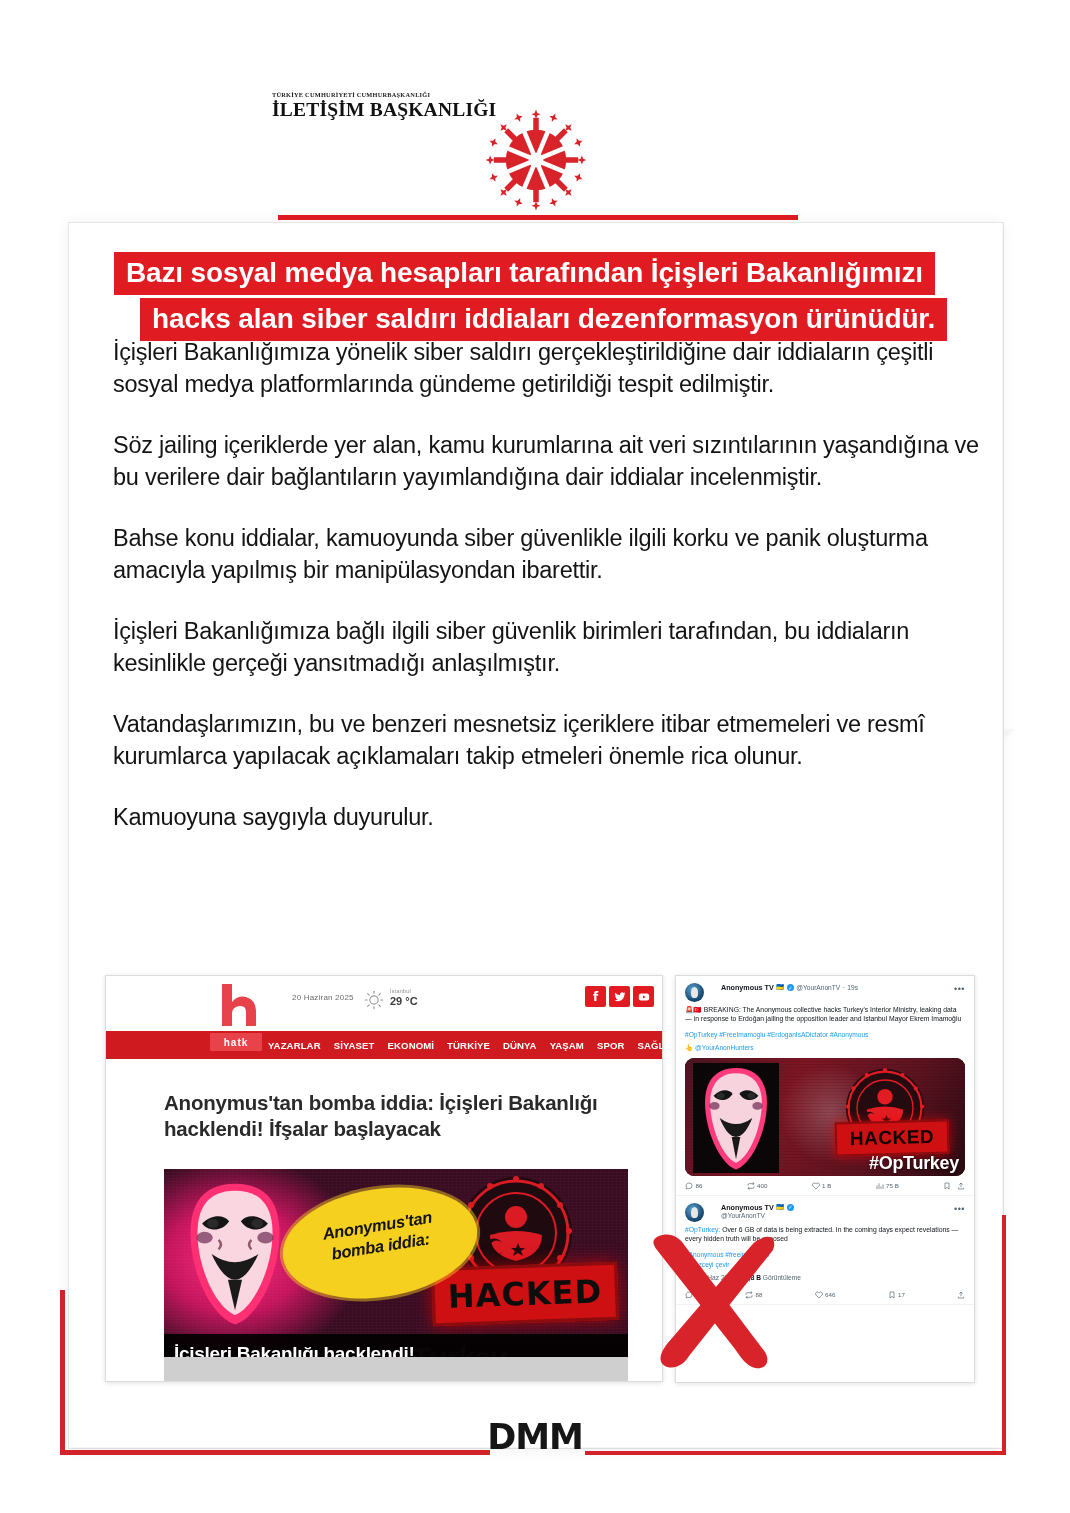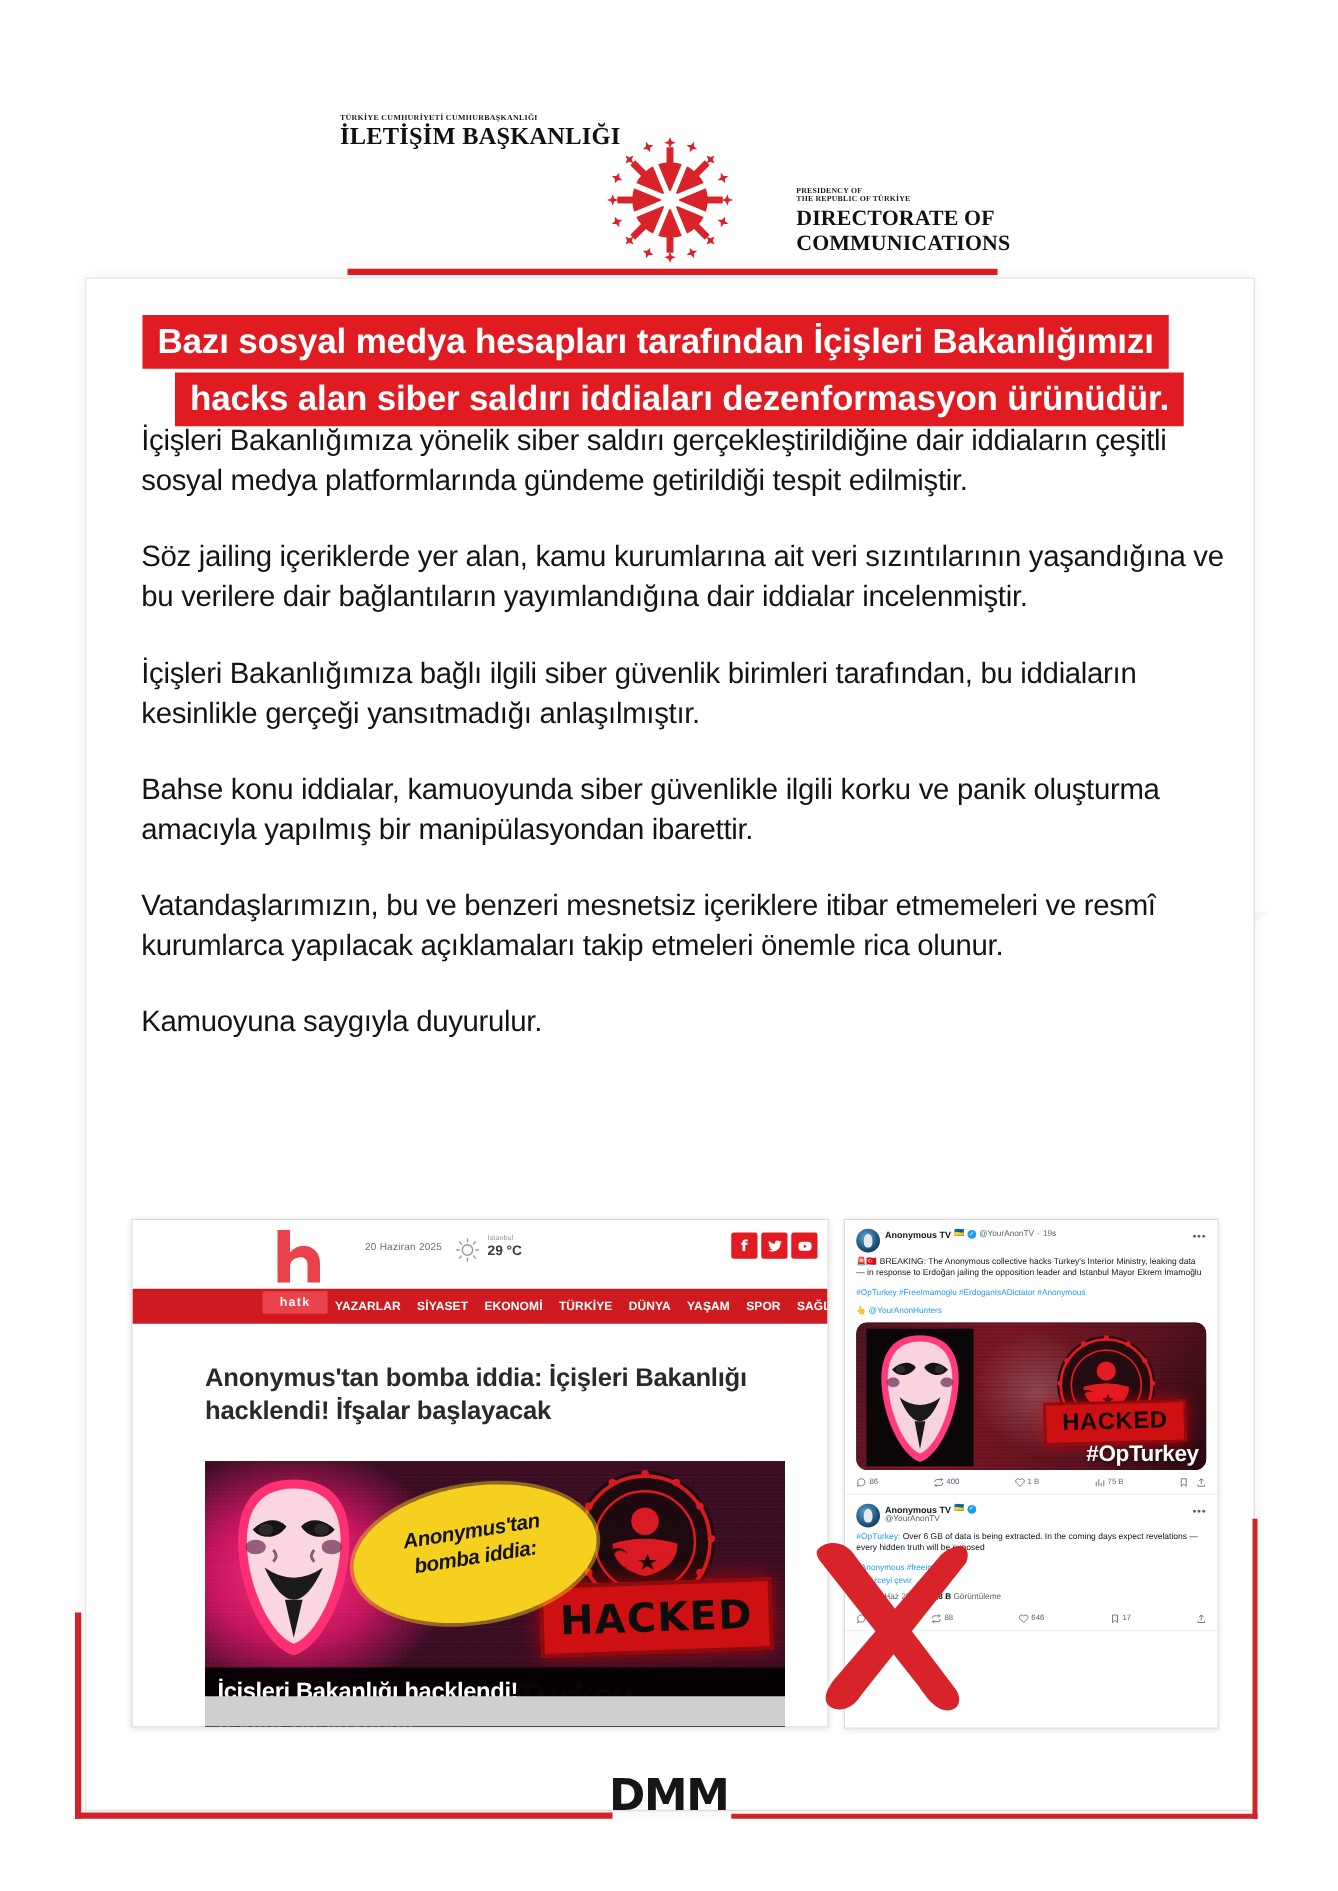--- a/index.html
+++ b/index.html
@@ -190,21 +190,21 @@
     position:absolute;left:58px;bottom:0;width:464px;height:24px;background:#cfcfcf;
   }
 
   
   .tw{
     position:absolute;left:570px;top:0;width:298px;height:406px;
     background:#fff;border:1px solid #dcdcdc;overflow:hidden;
     box-shadow:0 1px 5px rgba(0,0,0,.12);font-size:6.6px;color:#0f1419;
   }
   .tweet{padding:7px 9px 5px 9px;border-bottom:1px solid #eff3f4;position:relative;}
-  .tw-head{display:flex;align-items:flex-start;gap:4px;}
+  .tw-head{display:flex;align-items:flex-start;gap:17px;}
   .tw-avatar{
     width:19px;height:19px;border-radius:50%;flex:0 0 19px;
     background:radial-gradient(circle at 40% 35%,#5aa7d6 0%,#1c4f77 60%,#0d2638 100%);
     position:relative;overflow:hidden;
   }
   .tw-avatar::after{
     content:"";position:absolute;left:6px;top:4px;width:7px;height:11px;
     background:#e8e8e8;border-radius:50% 50% 40% 40%;
   }
   .tw-names{flex:1;min-width:0;}
@@ -349,46 +349,40 @@
         <g transform="rotate(315) translate(0,-50)">
             <polygon points="0,-5 1.4,-1.4 5,0 1.4,1.4 0,5 -1.4,1.4 -5,0 -1.4,-1.4"></polygon>
           </g>
         <g transform="rotate(337.5) translate(0,-50)">
             <polygon points="0,-5 1.4,-1.4 5,0 1.4,1.4 0,5 -1.4,1.4 -5,0 -1.4,-1.4"></polygon>
           </g>
       </g>
     </g>
   </svg>
 
-  <div class="hdr-right">
-    <div class="small">PRESIDENCY OF</div>
-    <div class="small">THE REPUBLIC OF TÜRKİYE</div>
-    <div class="big">DIRECTORATE OF</div>
-    <div class="big">COMMUNICATIONS</div>
-  </div>
 </div>
 
 <div class="top-red-bar"></div>
 <div class="card"></div>
 <div class="card-shadow"></div>
 <div class="corner-l-v"></div>
 <div class="corner-l-h"></div>
 <div class="corner-r-v"></div>
 <div class="corner-r-h"></div>
 
 <div class="banner">
   <div class="banner-line l1">Bazı sosyal medya hesapları tarafından İçişleri Bakanlığımızı</div>
   <div class="banner-line l2">hacks alan siber saldırı iddiaları dezenformasyon ürünüdür.</div>
 </div>
 
 <div class="body-text">
   <p class="para">İçişleri Bakanlığımıza yönelik siber saldırı gerçekleştirildiğine dair iddiaların çeşitli sosyal medya platformlarında gündeme getirildiği tespit edilmiştir.</p>
   <p class="para">Söz jailing içeriklerde yer alan, kamu kurumlarına ait veri sızıntılarının yaşandığına ve bu verilere dair bağlantıların yayımlandığına dair iddialar incelenmiştir.</p>
+  <p class="para">Bahse konu iddialar, kamuoyunda siber güvenlikle ilgili korku ve panik oluşturma amacıyla yapılmış bir manipülasyondan ibarettir.</p>
   <p class="para">İçişleri Bakanlığımıza bağlı ilgili siber güvenlik birimleri tarafından, bu iddiaların kesinlikle gerçeği yansıtmadığı anlaşılmıştır.</p>
-  <p class="para">Bahse konu iddialar, kamuoyunda siber güvenlikle ilgili korku ve panik oluşturma amacıyla yapılmış bir manipülasyondan ibarettir.</p>
   <p class="para">Vatandaşlarımızın, bu ve benzeri mesnetsiz içeriklere itibar etmemeleri ve resmî kurumlarca yapılacak açıklamaları takip etmeleri önemle rica olunur.</p>
   <p class="para">Kamuoyuna saygıyla duyurulur.</p>
 </div>
 
 <div class="shots">
 
   <div class="news">
     <div class="news-top">
       <svg class="news-logo" viewBox="0 0 52 50">
         <path d="M12 4 h10 v18 q6-7 14-5 q10 3 10 14 v15 h-10 v-14 q0-7-7-6 q-7 1-7 8 v12 h-10 z" fill="#e8434a"></path>

